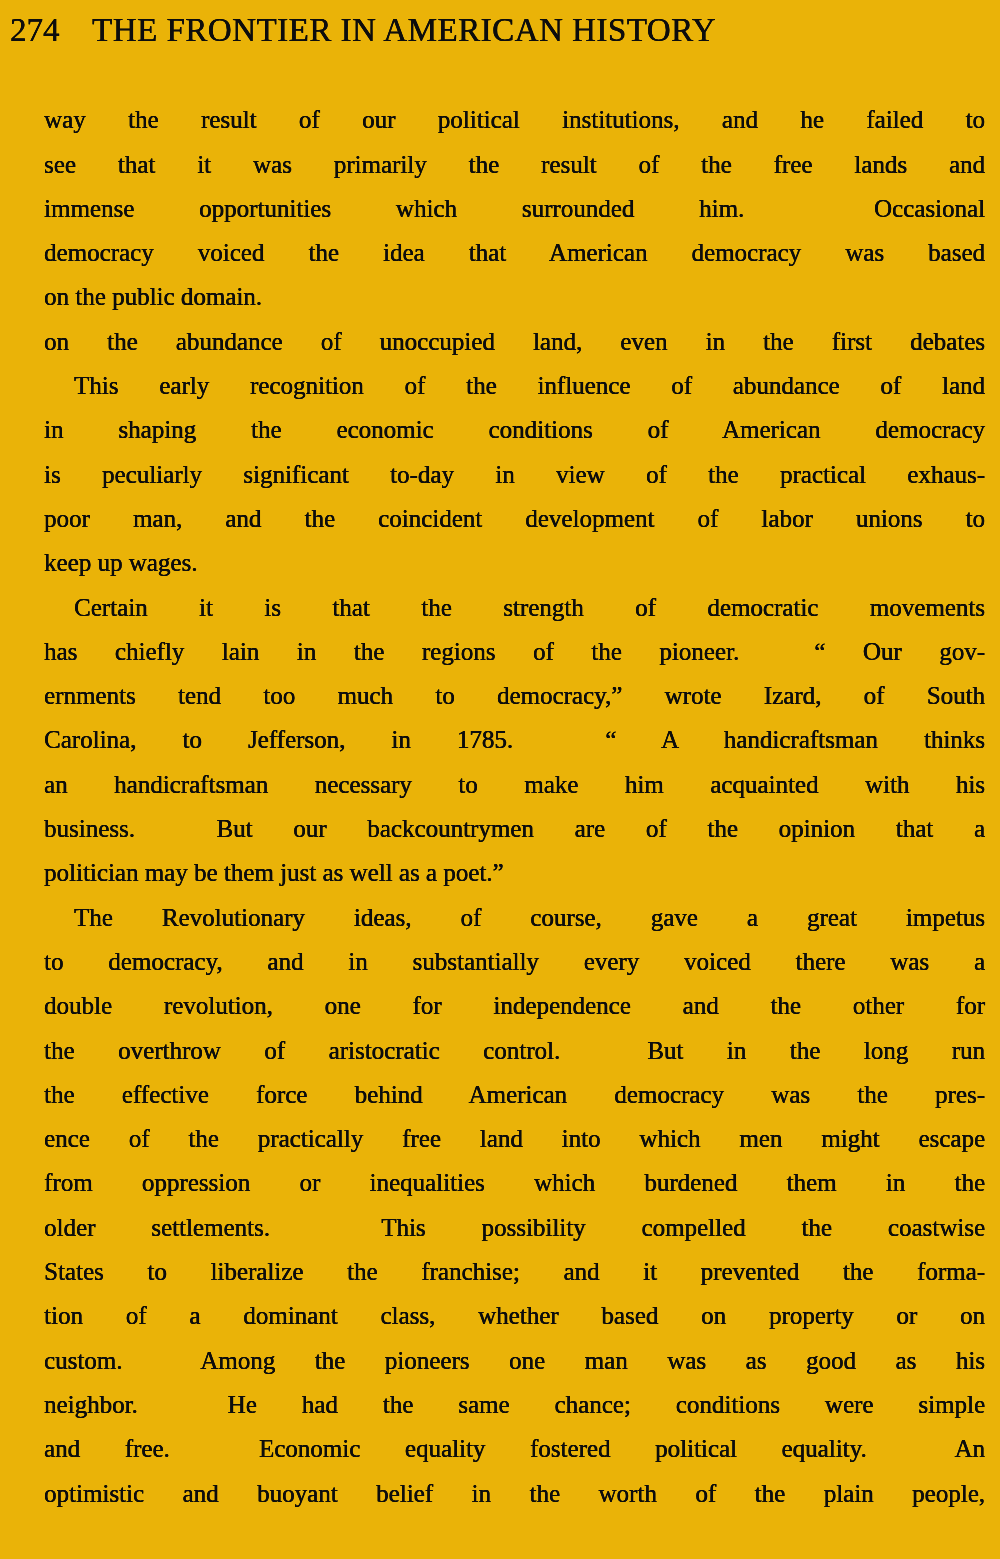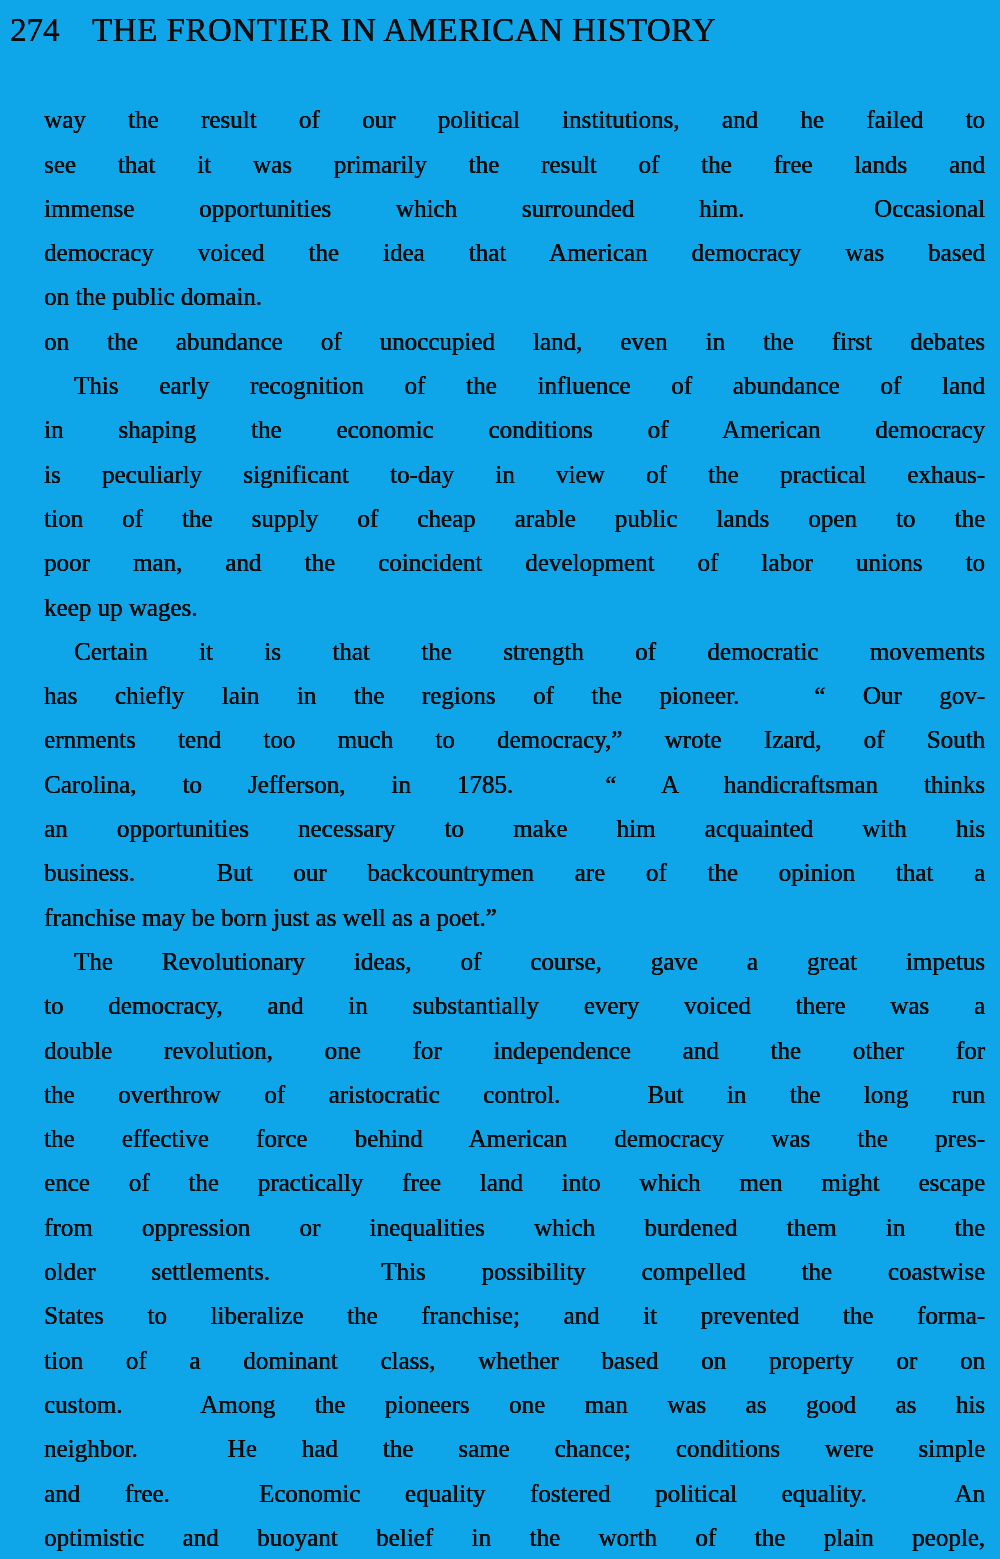--- a/index.html
+++ b/index.html
@@ -4,21 +4,21 @@
 <style>
   html, body {
     margin: 0;
     padding: 0;
     background: #ffffff;
   }
   .page {
     position: relative;
     width: 1000px;
     height: 1559px;
-    background: #0ea5e9;
+    background: #eab308;
     color: #0d0d0d;
     font-family: "Liberation Serif", "DejaVu Serif", serif;
     overflow: hidden;
     box-sizing: border-box;
   }
   
   .page * {
     text-shadow: 0.35px 0 0 currentColor, 0 0.25px 0 currentColor;
   }
   .hdr {
@@ -71,32 +71,31 @@
         <div class="line">see that it was primarily the result of the free lands and</div>
         <div class="line">immense opportunities which surrounded him.  Occasional</div>
         <div class="line">democracy voiced the idea that American democracy was based</div>
         <div class="line last">on the public domain.</div>
         <div class="line">on the abundance of unoccupied land, even in the first debates</div>
       </div>
       <div class="para">
         <div class="line indent">This early recognition of the influence of abundance of land</div>
         <div class="line">in shaping the economic conditions of American democracy</div>
         <div class="line">is peculiarly significant to-day in view of the practical exhaus-</div>
-        <div class="line">tion of the supply of cheap arable public lands open to the</div>
         <div class="line">poor man, and the coincident development of labor unions to</div>
         <div class="line last">keep up wages.</div>
       </div>
       <div class="para">
         <div class="line indent">Certain it is that the strength of democratic movements</div>
         <div class="line">has chiefly lain in the regions of the pioneer.  “ Our gov-</div>
         <div class="line">ernments tend too much to democracy,” wrote Izard, of South</div>
         <div class="line">Carolina, to Jefferson, in 1785.  “ A handicraftsman thinks</div>
-        <div class="line">an opportunities necessary to make him acquainted with his</div>
+        <div class="line">an handicraftsman necessary to make him acquainted with his</div>
         <div class="line">business.  But our backcountrymen are of the opinion that a</div>
-        <div class="line last">franchise may be born just as well as a poet.”</div>
+        <div class="line last">politician may be them just as well as a poet.”</div>
       </div>
       <div class="para">
         <div class="line indent">The Revolutionary ideas, of course, gave a great impetus</div>
         <div class="line">to democracy, and in substantially every voiced there was a</div>
         <div class="line">double revolution, one for independence and the other for</div>
         <div class="line">the overthrow of aristocratic control.  But in the long run</div>
         <div class="line">the effective force behind American democracy was the pres-</div>
         <div class="line">ence of the practically free land into which men might escape</div>
         <div class="line">from oppression or inequalities which burdened them in the</div>
         <div class="line">older settlements.  This possibility compelled the coastwise</div>

